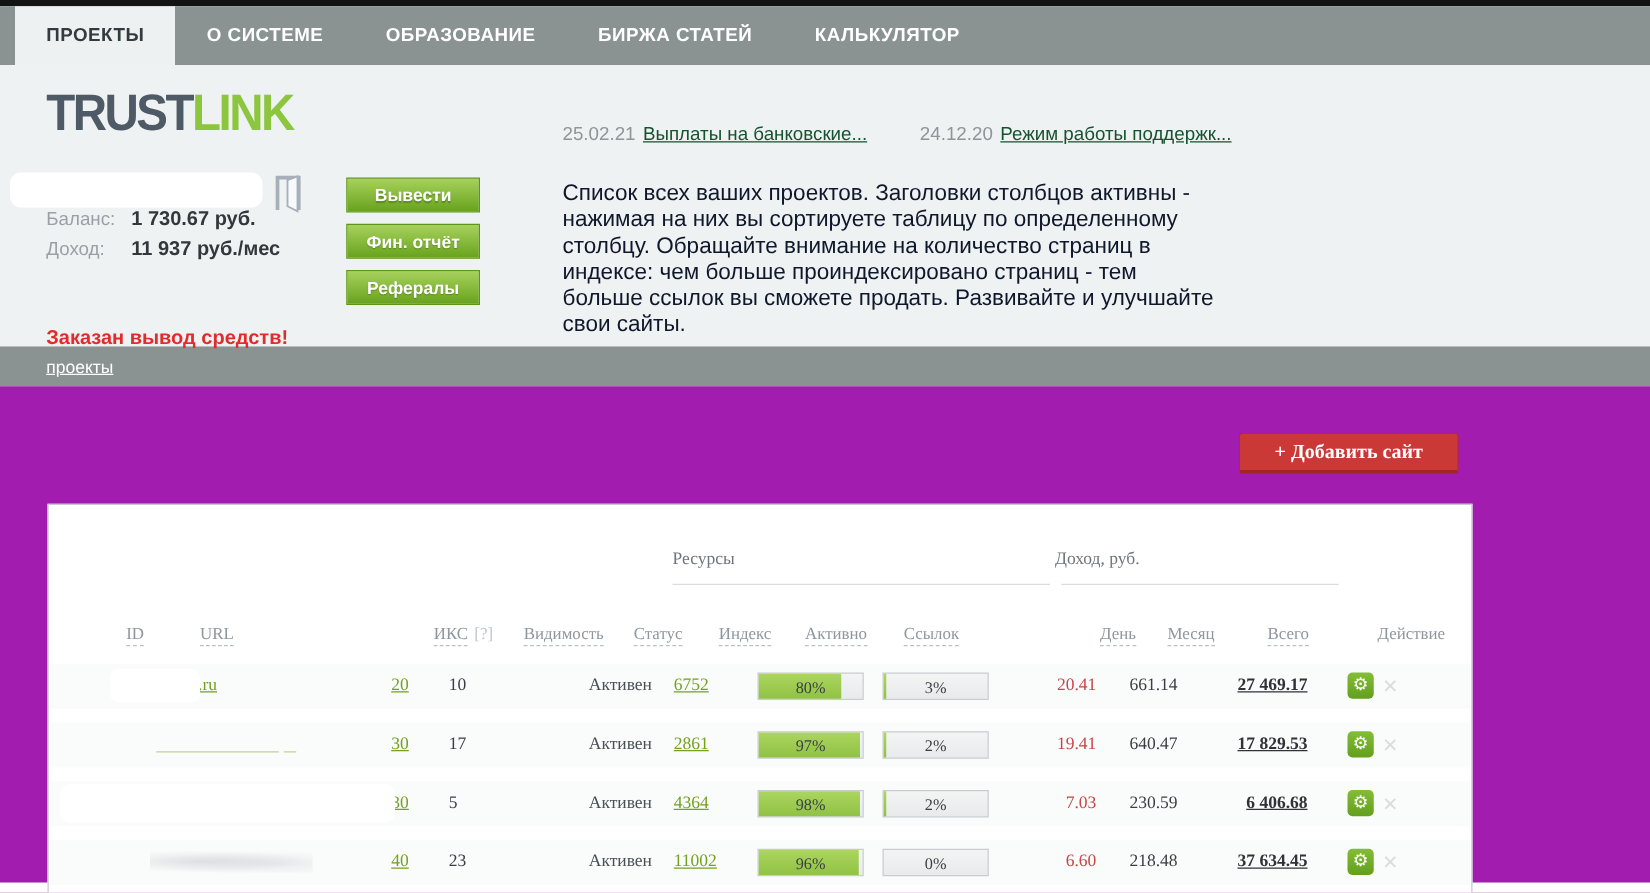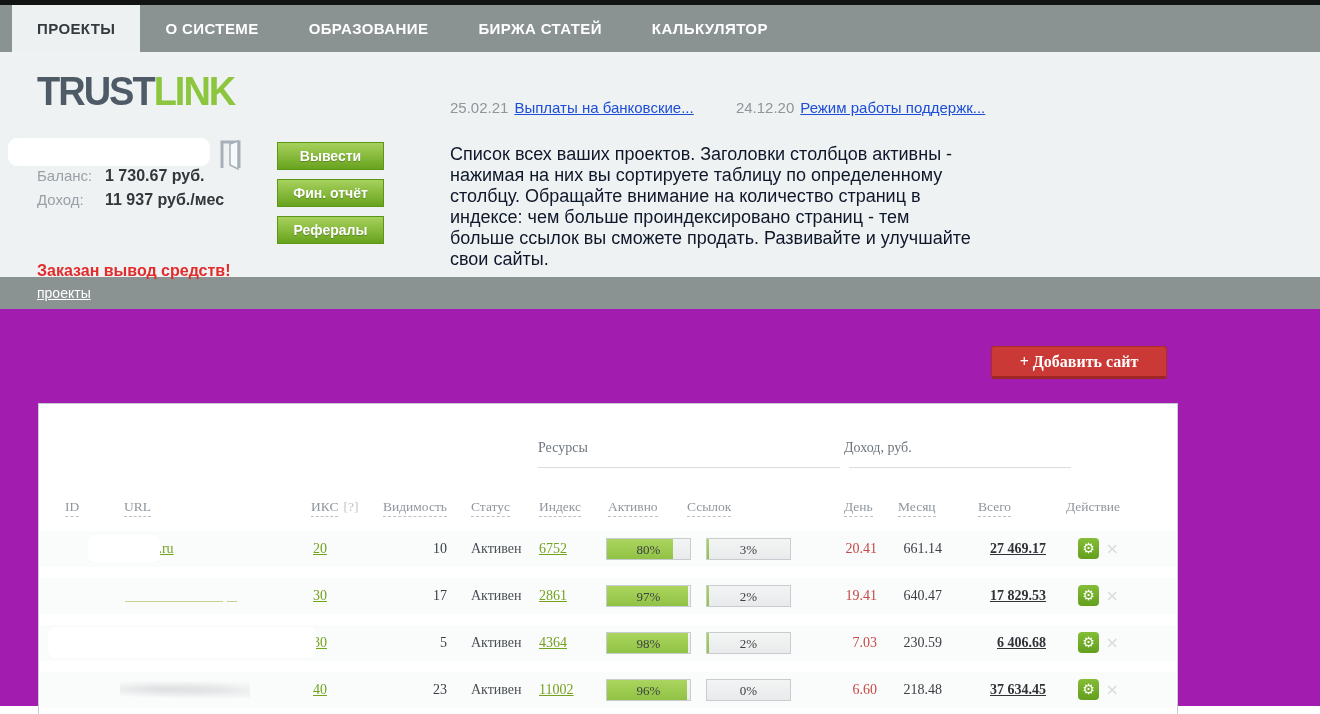--- a/index.html
+++ b/index.html
@@ -15,21 +15,21 @@
 
   
   .header-band { position:relative; height:225px; background:#eff2f3; }
   .logo { position:absolute; left:37px; top:16px; font-size:38px; font-weight:bold;
     letter-spacing:-2px; transform:scaleY(1.08); transform-origin:top left; }
   .logo .t1 { color:#4e5a66; }
   .logo .t2 { color:#8cc63e; }
 
   .news { position:absolute; left:450px; top:47px; font-size:15px; white-space:nowrap; }
   .news .date { color:#8f9599; margin-right:6px; }
-  .news .nlink { color:#1d4ed8; text-decoration:underline; cursor:pointer; margin-right:38px; }
+  .news .nlink { color:#14532d; text-decoration:underline; cursor:pointer; margin-right:38px; }
 
   .redact-login { position:absolute; left:8px; top:86px; width:202px; height:28px;
     background:#fff; border-radius:9px; }
   .logout { position:absolute; left:218px; top:86px; width:26px; height:34px; cursor:pointer; }
 
   .acct { position:absolute; left:37px; top:112px; font-size:16px; line-height:24px; }
   .acct .lbl { color:#9aa1a6; font-size:15px; display:inline-block; width:68px; }
   .acct .val { color:#32373b; font-weight:bold;margin-top:14px; }
   .alert-red { position:absolute; left:37px; top:210px; color:#e22b2b; font-weight:bold; font-size:16px; }
 
@@ -57,35 +57,35 @@
     background:#fff; border:1px solid #c6cbcf; }
 
   .grp { position:absolute; font-size:14px; color:#6e767c; }
   .grp-res { left:499px; top:36px; }
   .grp-inc { left:805px; top:36px; }
   .hairline { position:absolute; height:1px; background:#d9dde0; top:63px; }
   .hl-a { left:499px; width:302px; }
   .hl-b { left:810px; width:222px; }
 
   .th { position:absolute; top:95px; font-size:13.5px; color:#8f979e; cursor:pointer;
-    text-decoration:none; }
+    text-decoration:none;margin-left:36px; }
   .th .dash { border-bottom:1px dashed #b9c0c6; padding-bottom:2px; }
   .th-id{left:26px} .th-url{left:85px} .th-iks{left:272px} .th-vis{left:344px}
   .th-status{left:432px} .th-index{left:500px} .th-active{left:569px} .th-links{left:648px}
   .th-day{left:805px} .th-month{left:859px} .th-total{left:939px}
   .th-action{left:1027px; cursor:default;}
   .iks-help { color:#c0c6cb; margin-left:5px; cursor:pointer; }
 
   .row { position:absolute; left:1px; width:1136px; height:36px; background:#fafbfb;
     font-size:14px; color:#3a3f44; }
   .cell { position:absolute; top:0; line-height:36px; white-space:nowrap; }
   .c-id   { left:25px; }
   .c-url  { left:85px; }
   .c-iks  { left:273px; }
-  .c-vis  { left:347px; width:60px; text-align:right; }
+  .c-vis  { left:319px; width:60px; }
   .c-status { left:431px; color:#4a5055; }
   .c-index { left:499px; }
   .c-day   { left:769px; width:68px; text-align:right; color:#c74747; }
   .c-month { left:834px; width:68px; text-align:right; color:#3a3f44; }
   .c-total { left:899px; width:107px; text-align:right; }
   .glink { color:#74a21f; text-decoration:underline; cursor:pointer; }
   .tlink { color:#2f3337; font-weight:bold; text-decoration:underline; cursor:pointer; }
 
   .bar { position:absolute; top:7px; width:85px; height:22px; border:1px solid #c7ccd0;
     background:linear-gradient(#f3f4f4,#e9eaeb); }

